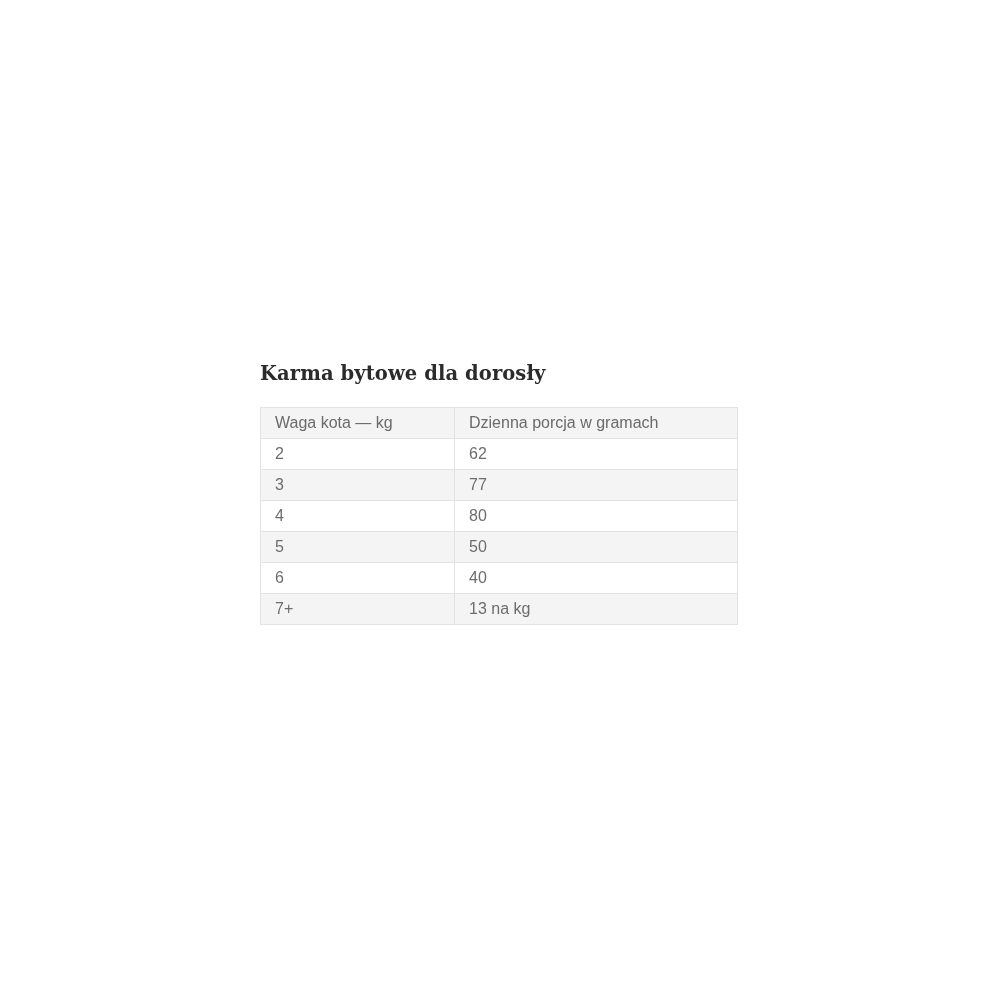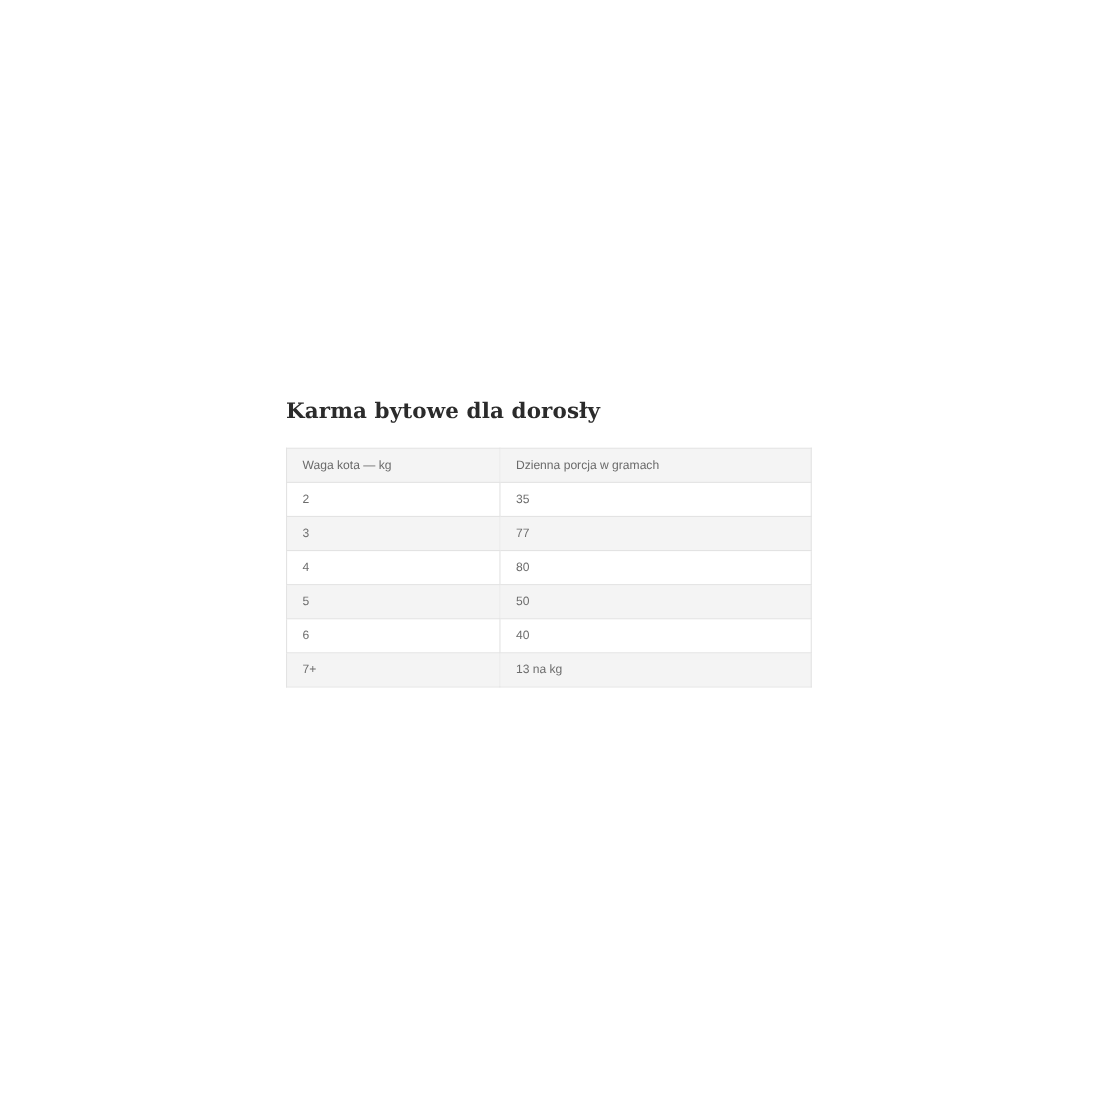--- a/index.html
+++ b/index.html
@@ -29,21 +29,21 @@
     font-weight: bold;
     color: #2b2b2b;
     letter-spacing: 0.1px;
     margin: 0 0 22px 0;
     line-height: 1.2;
   }
   table.feeding-table {
     border-collapse: collapse;
     width: 477px;
     table-layout: fixed;
-    font-size: 11px;
+    font-size: 16px;
     color: #6d6d6d;
   }
   table.feeding-table col.col-weight { width: 194px; }
   table.feeding-table col.col-portion { width: 283px; }
   table.feeding-table th,
   table.feeding-table td {
     border: 1px solid #e3e3e3;
     padding: 0 0 0 14px;
     height: 30px;
     text-align: left;
@@ -78,21 +78,21 @@
       </colgroup>
       <thead>
         <tr>
           <th>Waga kota — kg</th>
           <th>Dzienna porcja w gramach</th>
         </tr>
       </thead>
       <tbody>
         <tr class="odd">
           <td>2</td>
-          <td>35</td>
+          <td>62</td>
         </tr>
         <tr class="even">
           <td>3</td>
           <td>77</td>
         </tr>
         <tr class="odd">
           <td>4</td>
           <td>80</td>
         </tr>
         <tr class="even">

